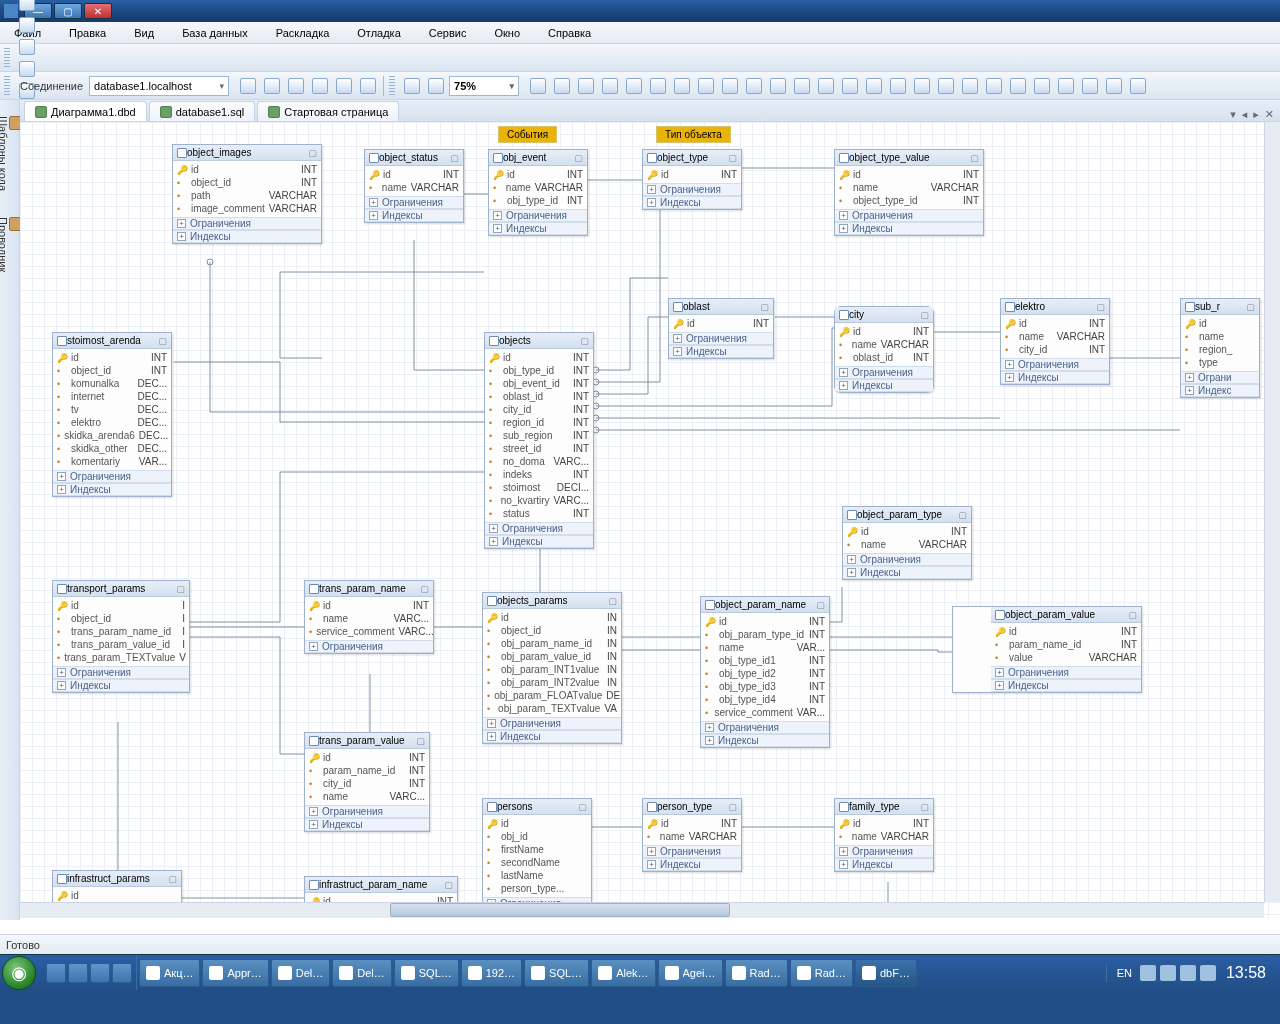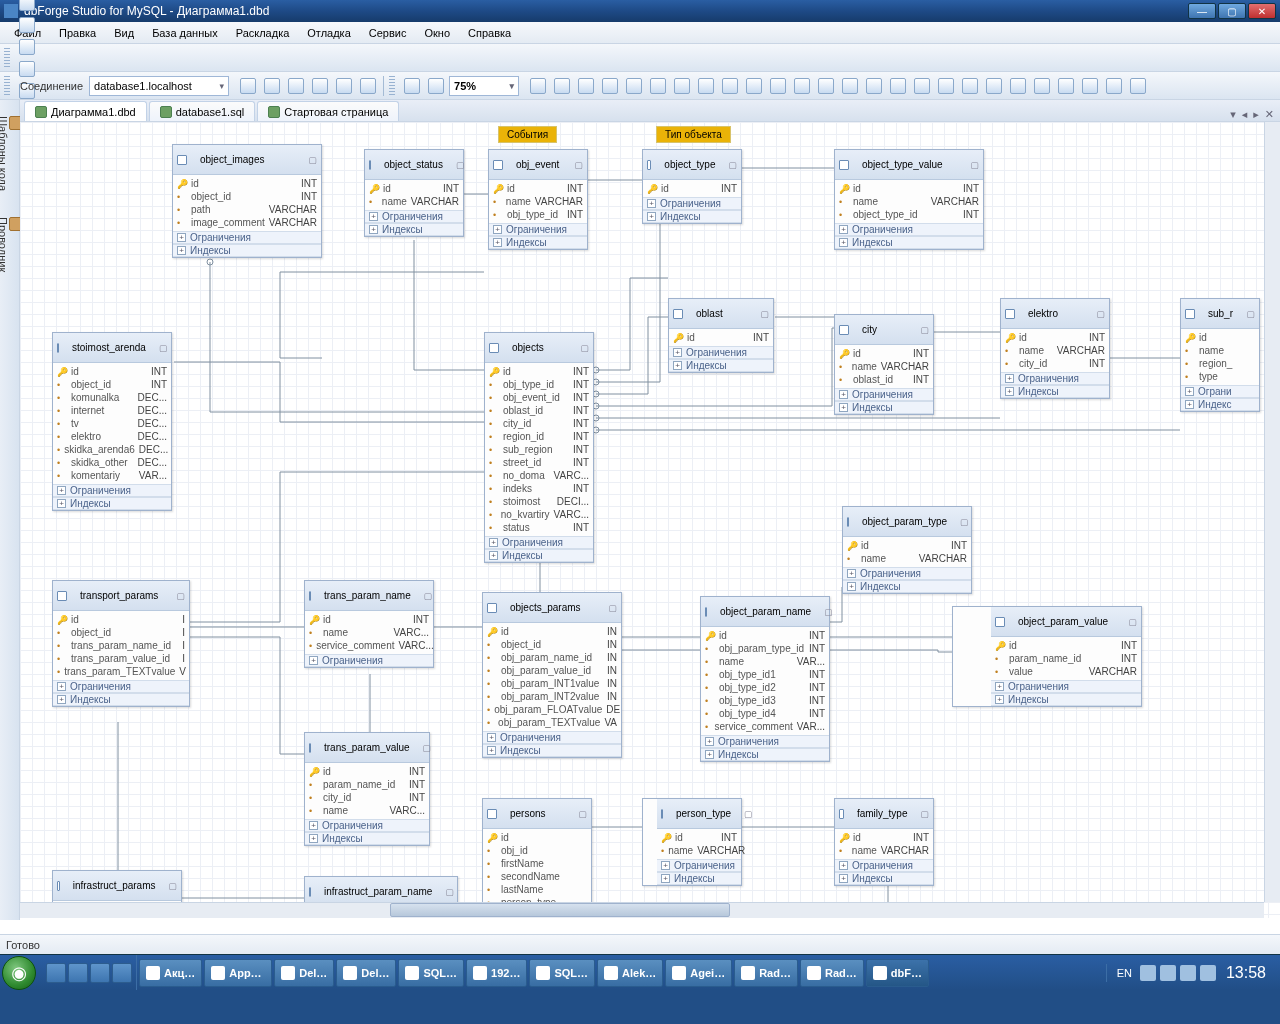--- a/index.html
+++ b/index.html
@@ -7,21 +7,21 @@
 
   
   .titlebar { height: 22px; background: linear-gradient(#2a5ea3,#1e4a86 50%,#163b6b); color: #fff; display: flex; align-items: center; padding: 0 4px; }
   .titlebar .app-icon { width: 14px; height: 14px; background: #4a85c5; margin-right: 6px; }
   .titlebar .title { flex: 1; font-size: 12px; }
   .titlebar .win-btns { display: flex; gap: 2px; }
   .titlebar .win-btn { width: 28px; height: 16px; background: linear-gradient(#6fa9e0,#3e74b0); border: 1px solid #134; border-radius: 2px; color: #fff; font-size: 10px; display:flex;align-items:center;justify-content:center;cursor:pointer; }
   .titlebar .win-btn.close { background: linear-gradient(#e36f6f,#c03030); }
 
   
-  .menubar { height: 22px; background: linear-gradient(#f6f8fb,#e4ebf3); border-bottom: 1px solid #c9d5e4; display: flex; align-items: center; padding: 0 6px; gap: 2px; }
+  .menubar { height: 22px; background: linear-gradient(#f6f8fb,#e4ebf3); border-bottom: 1px solid #c9d5e4; display: flex; align-items: center; padding: 0 6px; gap: 12px; }
   .menubar .menu { padding: 2px 8px; cursor: pointer; }
   .toolbar { height: 28px; background: linear-gradient(#f4f7fb,#dbe5f1); border-bottom: 1px solid #c9d5e4; display: flex; align-items: center; padding: 0 4px; gap: 2px; }
   .toolbar .grip { width: 6px; height: 20px; background: repeating-linear-gradient(#98b2d1,#98b2d1 1px, transparent 1px, transparent 3px); margin-right:4px; }
   .tool-btn { width: 22px; height: 22px; border: 1px solid transparent; border-radius: 2px; display:flex;align-items:center;justify-content:center; cursor:pointer; }
   .tool-icon { width: 16px; height: 16px; background: linear-gradient(#fff,#c8dbf1); border:1px solid #8aa8ca; border-radius:2px; }
   .toolbar .sep { width: 2px; height: 20px; border-left:1px solid #a4bbd5; margin: 0 2px; }
   .conn-label { padding: 0 4px; color:#333; }
   .conn-combo { width: 140px; height: 20px; border:1px solid #9fb7d7; background:#fff; display:flex;align-items:center;padding:0 4px; position:relative; }
   .conn-combo:after { content:"▾"; position:absolute; right:4px; color:#667; font-size:9px; }
   .zoom-combo { width: 70px; height: 20px; border:1px solid #9fb7d7; background:#fff; display:flex;align-items:center;padding:0 4px; position:relative;font-weight:bold;}
@@ -44,21 +44,21 @@
   .canvas { position:absolute; left:20px; top:122px; right:0; bottom:106px; overflow:hidden; background:#fff; }
   .grid-surface { position:absolute; inset:0;
     background-image:
       linear-gradient(#eceff5 1px, transparent 1px),
       linear-gradient(90deg,#eceff5 1px, transparent 1px);
     background-size: 12px 12px;
   }
 
   
   .entity { position:absolute; background:#fdfdfd; border:1px solid #9fb2cd; box-shadow:1px 1px 2px rgba(0,0,0,0.15); font-size:10px; }
-  .entity-hdr { height:30px; background:linear-gradient(#e7eef8,#d4e0ef); border-bottom:1px solid #b8c9de; display:flex; align-items:center; gap:13px; padding:0 4px; cursor:move;}
+  .entity-hdr { height:16px; background:linear-gradient(#e7eef8,#d4e0ef); border-bottom:1px solid #b8c9de; display:flex; align-items:center; gap:0; padding:0 4px; cursor:move;}
   .entity-hdr .eicon { width:10px;height:10px; background:#fff; border:1px solid #6a8cb5; border-radius:1px;}
   .entity-hdr .close-icon { color:#889; font-size:9px;margin-left:auto;}
   .entity-rows { padding:2px 0; }
   .erow { display:flex; align-items:center; padding:0 4px; height:13px; gap:4px;}
   .erow .key { color:#c08020; font-size:9px; width:10px;}
   .erow .col { color:#555; }
   .erow .col-name { flex:1; }
   .erow .col-type { color:#444; }
   .entity-section { height:13px; background:#eef3fb; border-top:1px solid #d2ddeb; border-bottom:1px solid #d2ddeb; padding:0 4px; display:flex; align-items:center; gap:4px; color:#4a628a; cursor:pointer;}
   .entity-section .exp { width:9px; height:9px; border:1px solid #8fa6c0; background:#fff; font-size:8px; line-height:7px; text-align:center; color:#556;}
@@ -78,38 +78,37 @@
 
   
   .statusbar { position:absolute; left:0; right:0; bottom:70px; height:20px; background:linear-gradient(#f4f7fb,#e4ebf3); border-top:1px solid #c9d5e4; display:flex; align-items:center; padding:0 6px; color:#333;}
 
   
   .taskbar { position:absolute; left:0; right:0; bottom:34px; height:36px; background:linear-gradient(#2a5ea3,#214e86); border-top:1px solid #134; display:flex; align-items:center; color:#fff; padding:0 2px; gap:2px;}
   .start-orb { width:34px; height:34px; border-radius:50%; background:radial-gradient(circle at 40% 35%, #7fc77f,#2f8a2f 60%,#166016); border:1px solid #0d500d; display:flex;align-items:center;justify-content:center; font-size:18px; margin-right:4px; cursor:pointer;}
   .ql { display:flex; gap:2px; padding:0 4px; border-right:1px solid #3c6ea6; height:100%; align-items:center;}
   .ql .qbtn { width:20px;height:20px; background:linear-gradient(#5f95cb,#3d75b0); border:1px solid #2c5c8e; border-radius:2px; cursor:pointer;}
   .tasks { flex:1; display:flex; gap:2px; overflow:hidden;}
-  .task { height:28px; padding:0 6px; background:linear-gradient(#5a8fc0,#386da3); border:1px solid #2a5c8e; border-radius:2px; display:flex;align-items:center; gap:4px; font-size:11px; min-width:0; cursor:pointer; max-width:68px; overflow:hidden;font-weight:bold;}
+  .task { height:28px; padding:0 6px; background:linear-gradient(#5a8fc0,#386da3); border:1px solid #2a5c8e; border-radius:2px; display:flex;align-items:center; gap:4px; font-size:11px; min-width:0; cursor:pointer; max-width:68px; overflow:hidden;}
   .task .ticon { width:14px; height:14px; background:#fff; border-radius:2px; flex-shrink:0;}
   .task .tlabel { white-space:nowrap; overflow:hidden; text-overflow:ellipsis;}
   .task.active { background:linear-gradient(#3c72aa,#245686);}
   .tray { display:flex; align-items:center; gap:4px; padding:0 6px; border-left:1px solid #3c6ea6;}
   .tray .tray-icon { width:16px;height:16px; background:#a0c0e0; border-radius:2px; cursor:pointer;}
   .clock { padding:0 6px; font-size:16px;}
   .lang { padding:0 4px; font-size:11px;}
 
   
   .bottom-fill { position:absolute; left:0; right:0; bottom:0; height:34px; background:#214e86;}
 </style>
 </head>
 <body>
 
 <div class="titlebar">
   <span class="app-icon"></span>
-  <span class="title">dbForge Studio for MySQL - Диаграмма1.dbd</span>
   <div class="win-btns">
     <div class="win-btn">—</div>
     <div class="win-btn">▢</div>
     <div class="win-btn close">✕</div>
   </div>
 </div>
 
 <div class="menubar" id="menubar">
     <div class="menu">Файл</div>
     <div class="menu">Правка</div>
@@ -543,21 +542,21 @@
         </div>
         <div class="entity-section">
           <span class="exp">+</span>
           <span>Ограничения</span>
         </div>
         <div class="entity-section">
           <span class="exp">+</span>
           <span>Индексы</span>
         </div>
       </div>
-      <div class="entity" style="left: 814px; top: 192px; width: 100px;">
+      <div class="entity" style="left: 814px; top: 184px; width: 100px; border-radius: 7px;">
         <div class="entity-hdr">
           <span class="eicon"></span>
           <span>city</span>
           <span class="close-icon">▢</span>
         </div>
         <div class="entity-rows">
           <div class="erow">
             <span class="key">🔑</span>
             <span class="col col-name">id</span>
             <span class="col col-type">INT</span>
@@ -1115,21 +1114,21 @@
         </div>
         <div class="entity-section">
           <span class="exp">+</span>
           <span>Ограничения</span>
         </div>
         <div class="entity-section">
           <span class="exp">+</span>
           <span>Индексы</span>
         </div>
       </div>
-      <div class="entity" style="left: 622px; top: 676px; width: 100px; padding-left: 14px;">
+      <div class="entity" style="left: 622px; top: 676px; width: 100px;">
         <div class="entity-hdr">
           <span class="eicon"></span>
           <span>person_type</span>
           <span class="close-icon">▢</span>
         </div>
         <div class="entity-rows">
           <div class="erow">
             <span class="key">🔑</span>
             <span class="col col-name">id</span>
             <span class="col col-type">INT</span>

